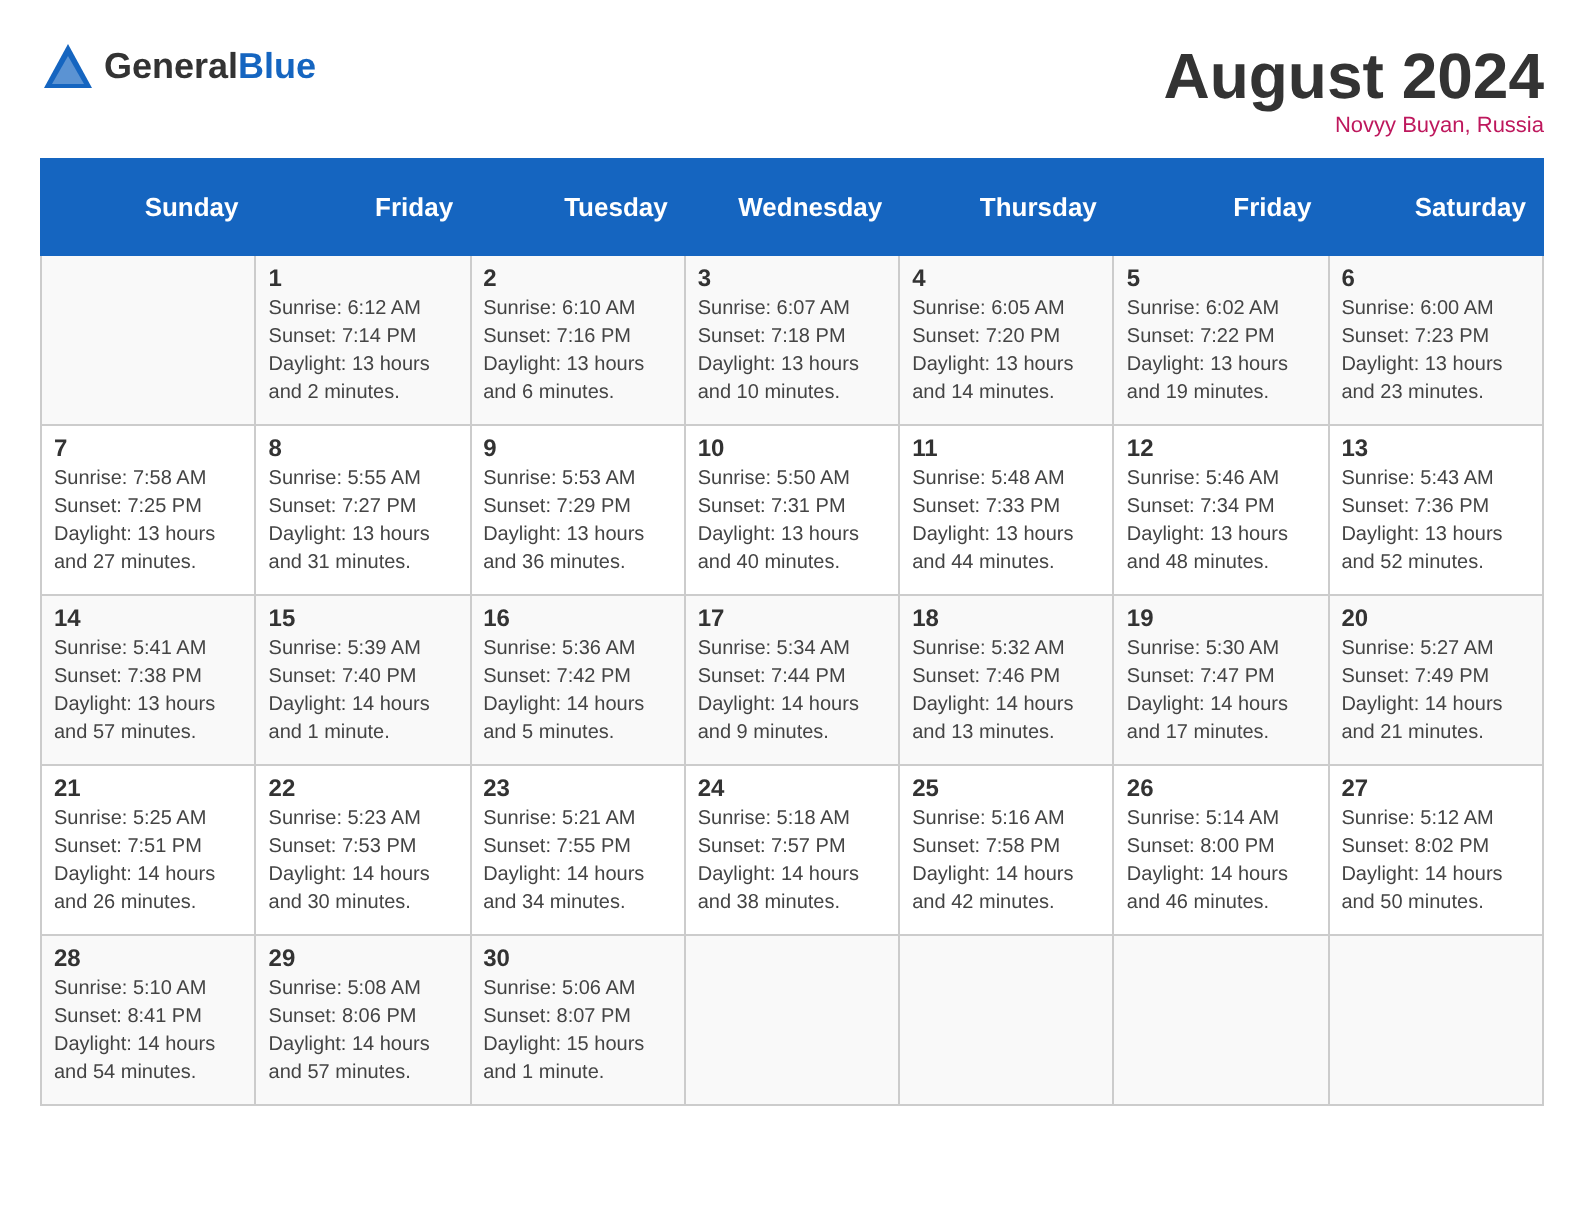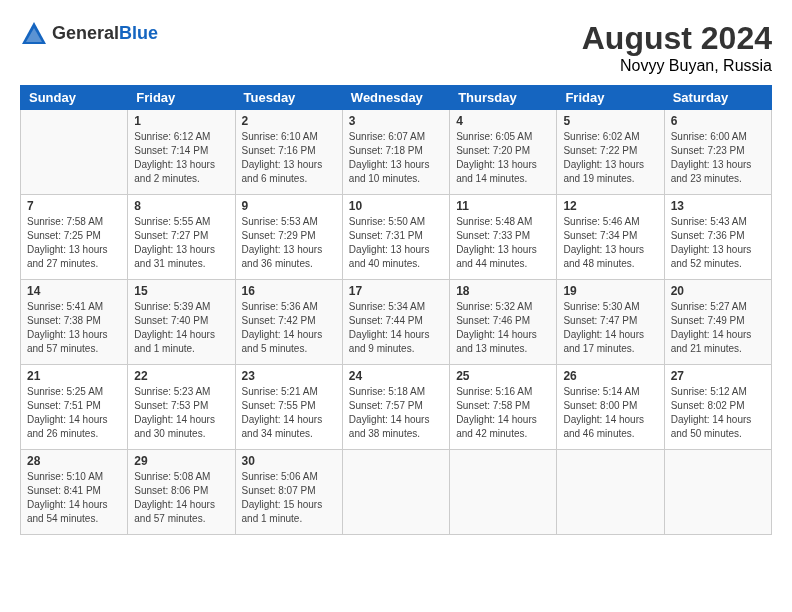--- a/index.html
+++ b/index.html
@@ -36,35 +36,35 @@
     }
     .title-block {
       text-align: right;
     }
     .title-block h1 {
       font-size: 32px;
       font-weight: bold;
       color: #333;
     }
     .title-block h2 {
-      font-size: 16px;
-      color: #000000;
+      font-size: 11px;
+      color: #be185d;
       font-weight: normal;
     }
     table {
       width: 100%;
       border-collapse: collapse;
     }
     thead tr th {
       background-color: #1565c0;
       color: #fff;
       font-size: 13px;
       font-weight: bold;
-      padding: 4px 8px;
-      text-align: left;
+      padding: 16px 8px;
+      text-align: right;
       border: 1px solid #1565c0;
     }
     tbody tr td {
       border: 1px solid #ccc;
       vertical-align: top;
       padding: 4px 6px;
       font-size: 10.5px;
       color: #333;
       width: calc(100% / 7);
       min-height: 80px;

